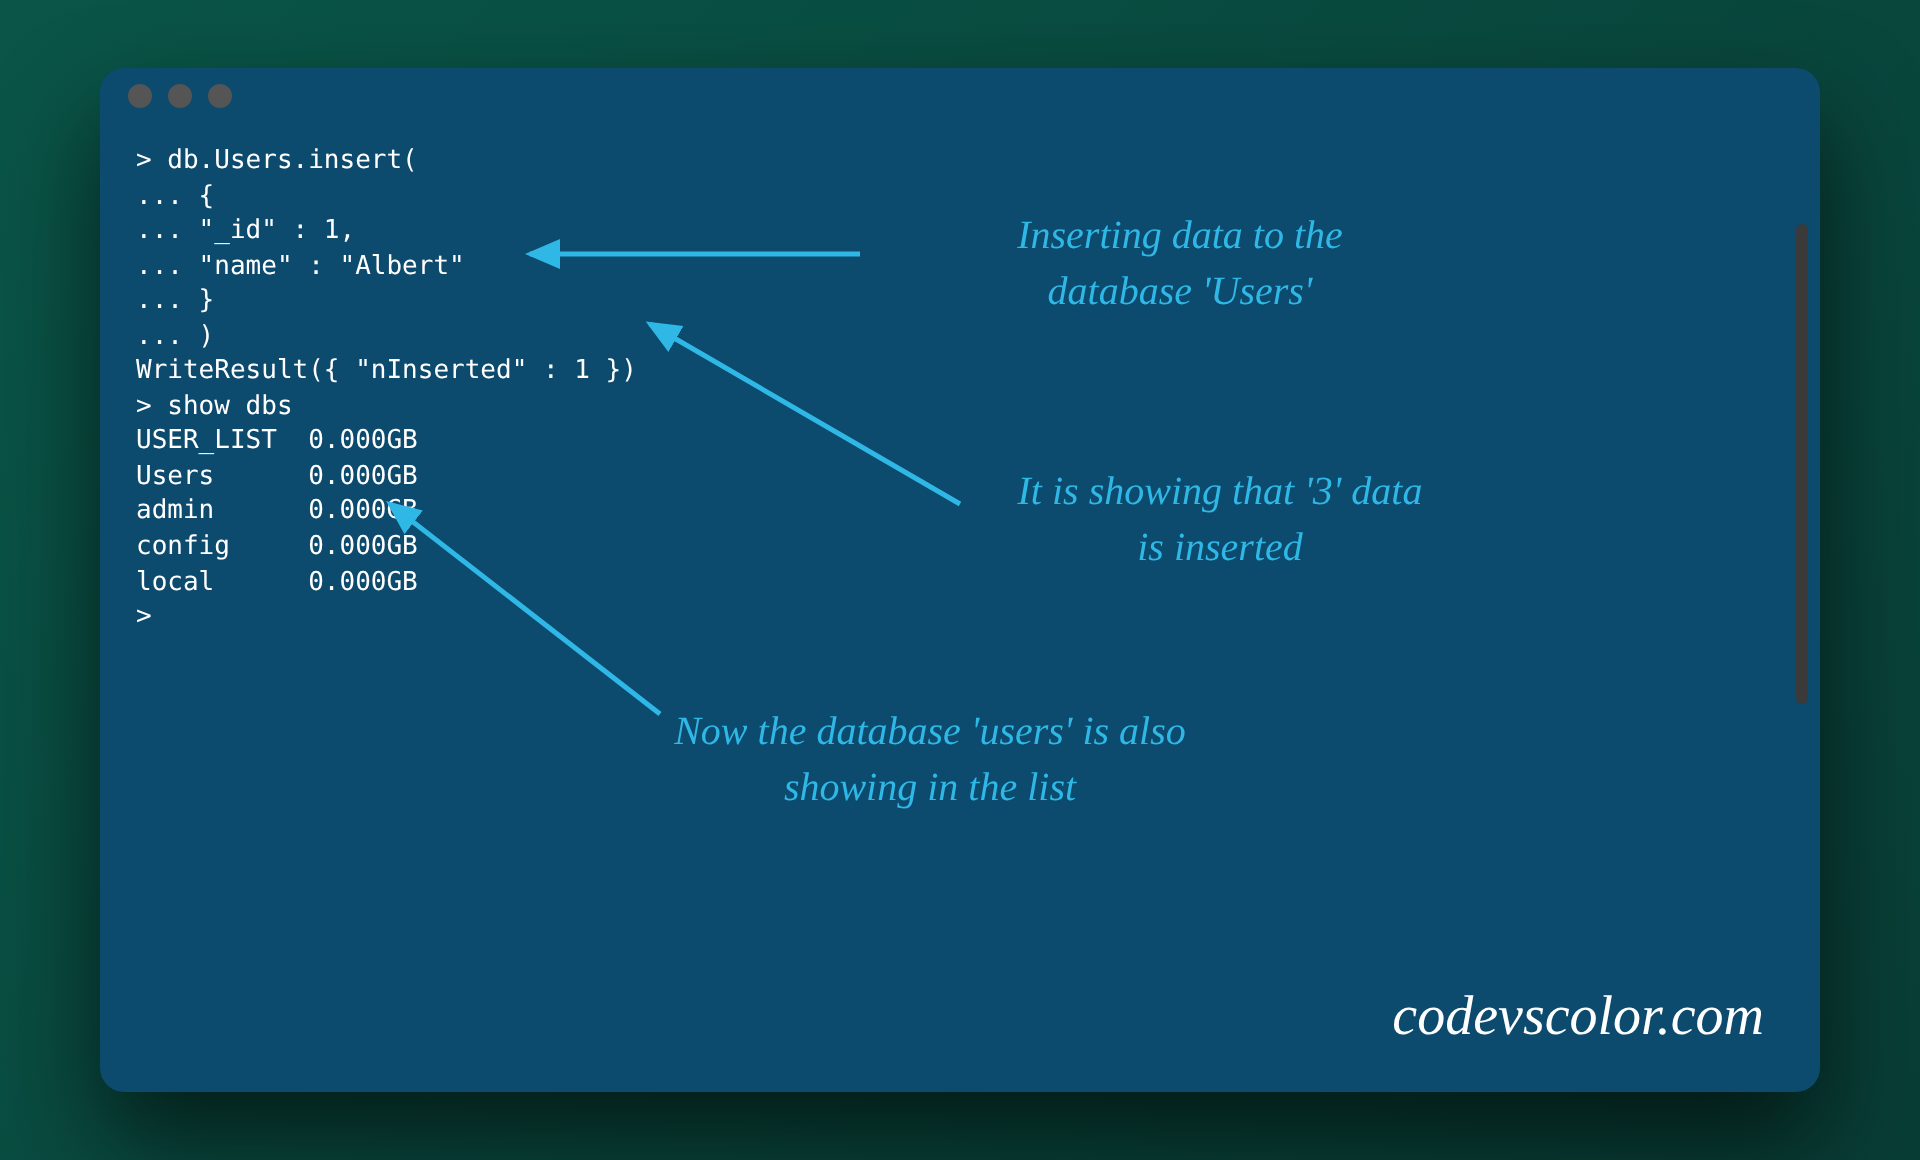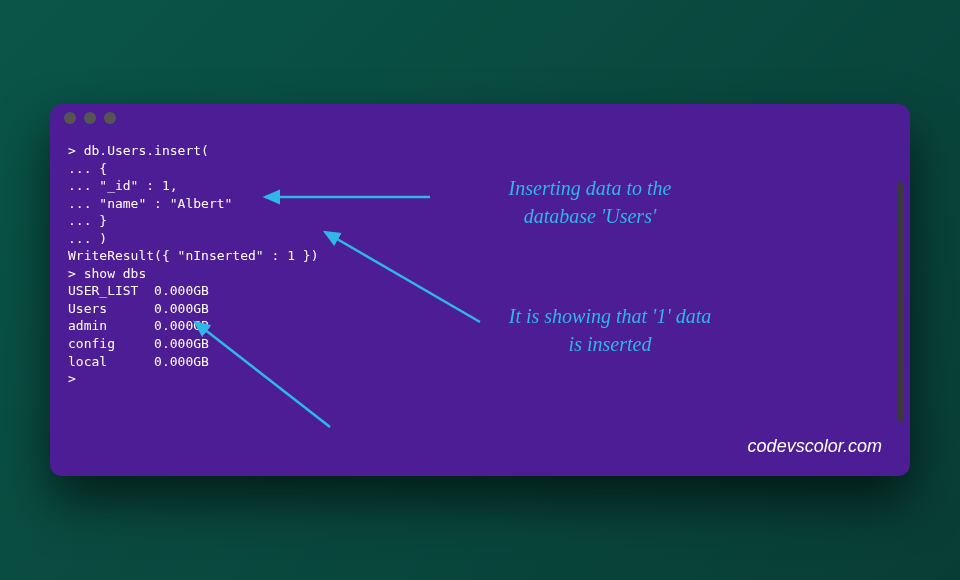--- a/index.html
+++ b/index.html
@@ -8,22 +8,22 @@
       height: 580px;
       background: linear-gradient(135deg, #0a5548 0%, #083d35 100%);
       display: flex;
       align-items: center;
       justify-content: center;
       font-family: -apple-system, BlinkMacSystemFont, sans-serif;
       overflow: hidden;
     }
     .terminal-window {
       width: 860px;
-      height: 372px;
-      background: #4c1d95;
+      height: 512px;
+      background: #0c4a6e;
       border-radius: 12px;
       box-shadow: 0 25px 50px rgba(0,0,0,0.6);
       position: relative;
       overflow: hidden;
     }
     .titlebar {
       height: 28px;
       display: flex;
       align-items: center;
       padding-left: 14px;
@@ -59,23 +59,23 @@
       white-space: pre-line;
     }
     .annot1 { top: 42px; left: 380px; width: 320px; }
     .annot2 { top: 170px; left: 400px; width: 320px; }
     .annot3 { top: 290px; left: 200px; width: 430px; }
     .watermark {
       position: absolute;
       bottom: 18px;
       right: 28px;
       color: #fff;
-      font-family: Liberation Sans, sans-serif;
+      font-family: Liberation Serif, serif;
       font-style: italic;
-      font-size: 18px;
+      font-size: 28px;
     }
     .scrollbar-fake {
       position: absolute;
       right: 6px;
       top: 50px;
       width: 6px;
       height: 240px;
       background: #3a3a3a;
       border-radius: 3px;
     }
@@ -104,22 +104,24 @@
 &gt; show dbs
 USER_LIST  0.000GB
 Users      0.000GB
 admin      0.000GB
 config     0.000GB
 local      0.000GB
 &gt; </pre>
 
     <div class="annotation annot1">Inserting data to the
 database 'Users'</div>
-    <div class="annotation annot2">It is showing that '1' data
+    <div class="annotation annot2">It is showing that '3' data
 is inserted</div>
+    <div class="annotation annot3">Now the database 'users' is also
+showing in the list</div>
 
     <svg class="arrow" style="left:200px;top:40px;width:190px;height:50px;">
       <defs>
         <marker id="ah1" markerWidth="8" markerHeight="8" refX="6" refY="3" orient="auto">
           <path d="M0,0 L7,3 L0,6 Z" fill="#2fb8e6"></path>
         </marker>
       </defs>
       <line x1="180" y1="25" x2="15" y2="25" stroke="#2fb8e6" stroke-width="2.5" marker-end="url(#ah1)"></line>
     </svg>
 

